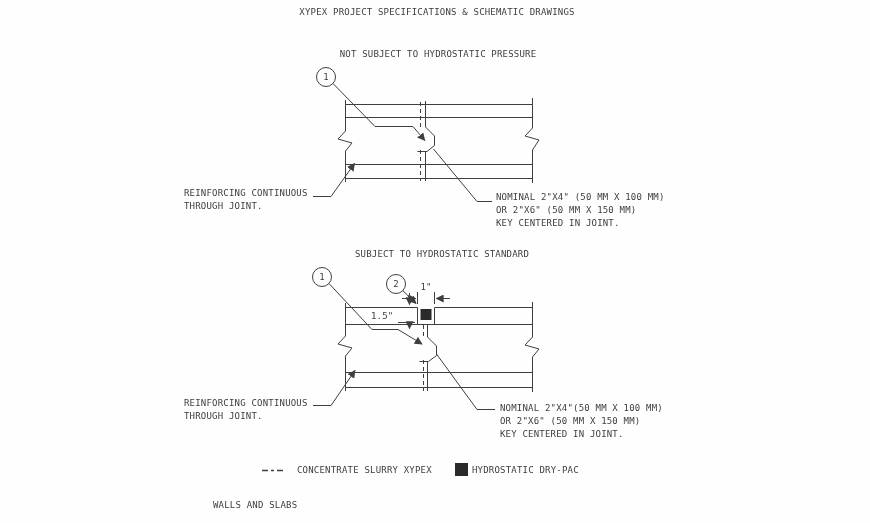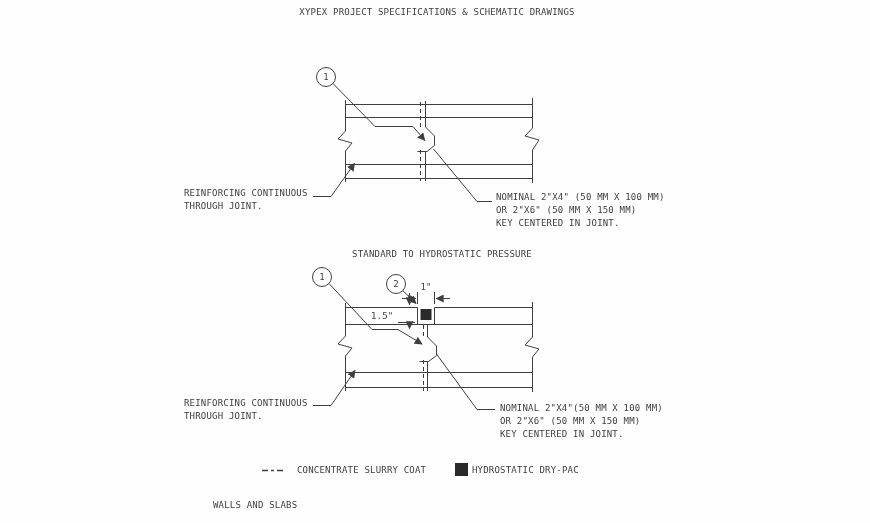--- a/index.html
+++ b/index.html
@@ -79,21 +79,22 @@
       <polyline class="ln" points="313,405.5 331,405.5 355,370.5" marker-end="url(#arw)"></polyline>
     </g>
 
     <g>
       <line x1="262" y1="470.5" x2="286" y2="470.5" stroke="#3f3f3f" stroke-width="1.4" stroke-dasharray="6 3 3 3"></line>
       <rect class="fillblk" x="455" y="463" width="13" height="13"></rect>
     </g>
   </svg>
 
   <div class="t ctr" style="left:437px;top:6px;">XYPEX PROJECT SPECIFICATIONS &amp; SCHEMATIC DRAWINGS</div>
-  <div class="t ctr" style="left:442px;top:248px;">STANDARD TO HYDROSTATIC PRESSURE</div>
+  <div class="t ctr" style="left:438px;top:48px;">NOT SUBJECT TO HYDROSTATIC PRESSURE</div>
+  <div class="t ctr" style="left:442px;top:248px;">SUBJECT TO HYDROSTATIC STANDARD</div>
 
   <div class="bub" style="left:316px;top:72px;">1</div>
   <div class="bub" style="left:312px;top:272px;">1</div>
   <div class="bub" style="left:386px;top:279px;">2</div>
 
   <div class="t" style="left:184px;top:187px;">
     <div>REINFORCING CONTINUOUS</div>
     <div>THROUGH JOINT.</div>
   </div>
 
@@ -110,18 +111,18 @@
     <div>REINFORCING CONTINUOUS</div>
     <div>THROUGH JOINT.</div>
   </div>
 
   <div class="t" style="left:500px;top:402px;">
     <div>NOMINAL 2"X4"(50 MM X 100 MM)</div>
     <div>OR 2"X6" (50 MM X 150 MM)</div>
     <div>KEY CENTERED IN JOINT.</div>
   </div>
 
-  <div class="t" style="left:297px;top:464px;">CONCENTRATE SLURRY COAT</div>
+  <div class="t" style="left:297px;top:464px;">CONCENTRATE SLURRY XYPEX</div>
   <div class="t" style="left:472px;top:464px;">HYDROSTATIC DRY-PAC</div>
 
   <div class="t" style="left:213px;top:499px;">WALLS AND SLABS</div>
 
 </div>
 
 </body></html>

